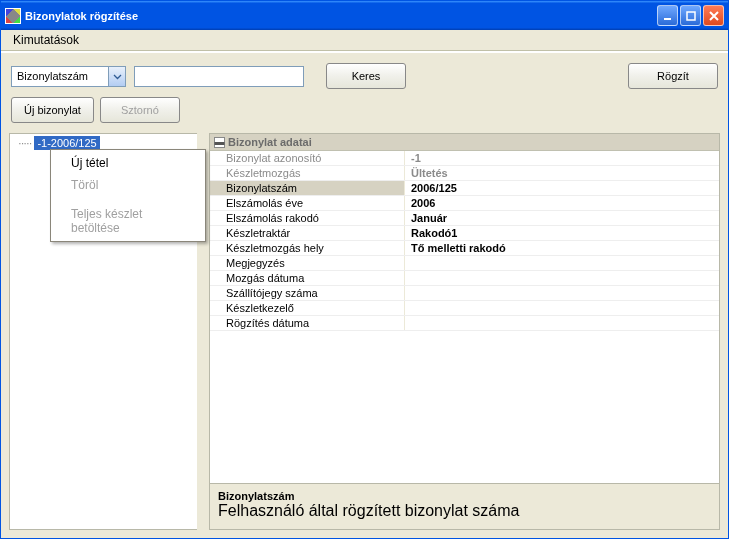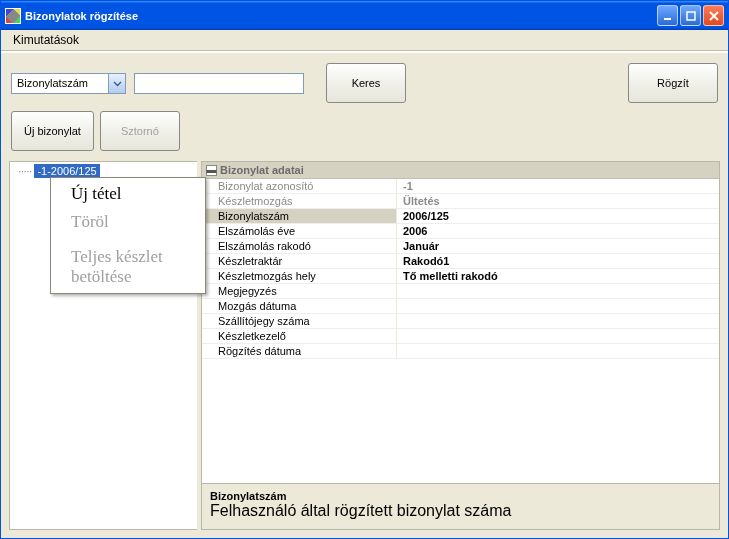--- a/index.html
+++ b/index.html
@@ -74,36 +74,36 @@
       background: linear-gradient(to bottom, #e8f0fb, #b3cdf3);
       border-left: 1px solid #7f9db9;
       display:flex; align-items:center; justify-content:center;
       color:#4a6a9a;
     }
     .text-input {
       height: 21px; width: 170px; background: white;
       border: 1px solid #7f9db9; padding: 2px 4px; font-size: 11px;
     }
     .btn {
-      height: 40px; padding: 0 12px; min-width: 80px;
+      height: 26px; padding: 0 12px; min-width: 80px;
       border: 1px solid #888; border-radius: 3px;
       background: linear-gradient(to bottom, #ffffff 0%, #f0f0ea 50%, #e6e6da 100%);
       font-size: 11px; font-family: inherit; cursor: pointer;
     }
     .btn.disabled { color: #a0a0a0; cursor: default; }
     .btn.wide { min-width: 90px; }
     .spacer { flex: 1; }
 
     .row2 { display:flex; gap: 6px; margin-bottom: 6px; }
 
     .main {
       flex: 1;
       display: flex;
       margin: 0 8px 8px 8px;
-      gap: 4px;
+      gap: 12px;
       min-height: 0;
     }
     .tree {
       width: 188px;
       position: relative;
       background: #fff;
       border: 1px solid #b8b8a8;
       border-right: none;
       font-size: 11px;
     }
@@ -117,21 +117,21 @@
     .ctx-menu {
       position: absolute;
       top: 15px; left: 40px;
       width: 156px;
       background: #fff;
       border: 1px solid #8a867a;
       box-shadow: 2px 2px 3px rgba(0,0,0,0.3);
       padding: 2px;
       z-index: 10;
     }
-    .ctx-item { padding: 4px 18px; font-size: 17px; cursor: pointer; font-family: Liberation Serif, serif; }
+    .ctx-item { padding: 4px 18px; font-size: 12px; cursor: pointer; }
     .ctx-item.disabled { color: #a0a0a0; cursor: default; }
     .ctx-sep { height: 1px; background: #c0c0b0; margin: 3px 2px; border-bottom:1px solid #fff;}
 
     .right-pane {
       flex: 1;
       display: flex; flex-direction: column;
       border: 1px solid #b8b8a8;
       min-width: 0;
     }
     .prop-grid { flex:1; overflow:auto; background:#fff; font-size:11px; }

